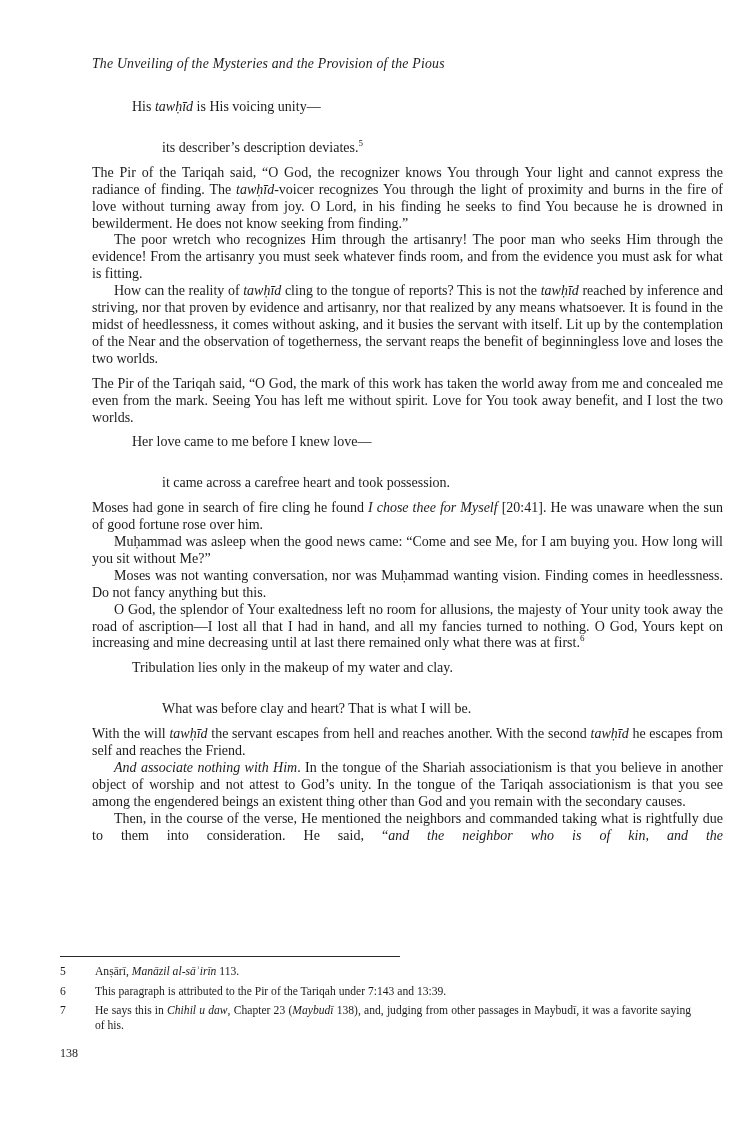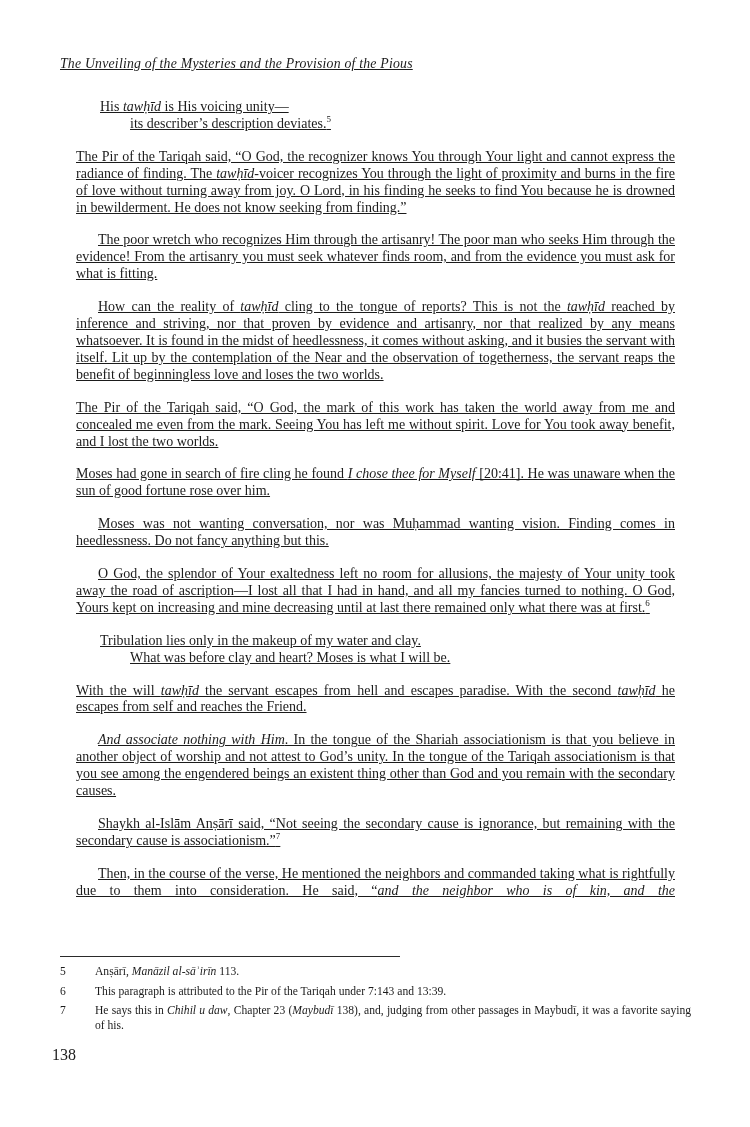--- a/index.html
+++ b/index.html
@@ -4,92 +4,96 @@
 <style>
   html,body{margin:0;padding:0;}
   body{
     width:750px;height:1127px;
     background:#ffffff;
     position:relative;
     font-family:"Liberation Serif", serif;
     color:#1b1b1b;
     -webkit-font-smoothing:antialiased;
   }
-  .page{position:absolute;inset:0;box-sizing:border-box;padding:56px 59px 0 60px;text-decoration:underline;}
+  .page{position:absolute;inset:0;box-sizing:border-box;padding:56px 59px 0 92px;}
   .running-header{
     font-style:italic;
     font-size:13.8px;
     letter-spacing:.2px;
     margin-bottom:27px;
   }
   .body-col{width:631px;}
   .para{
     font-size:14px;
     line-height:16.9px;
     text-align:justify;
-    margin:16px;
+    margin:0;
   }
   .para.indent{text-indent:22px;}
   .para.justify-last{text-align-last:justify;}
   .verse{
     margin:8px 0 8px 40px;
     font-size:14px;
     line-height:16.9px;
   }
-  .verse-line-2{margin-left:30px;}
+  .verse-line-2{margin-left:30px;margin-top:24px;}
   sup{font-size:9px;line-height:0;vertical-align:super;}
   .footnote-area{position:absolute;left:60px;top:956px;width:631px;}
   .footnote-rule{
     width:340px;height:0;
     border-top:1.4px solid #2a2a2a;
     margin-bottom:8px;
   }
   .footnote{
     display:flex;
     font-size:11.6px;
     line-height:14.6px;
     margin-bottom:5px;
     text-align:justify;
   }
   .fn-num{flex:0 0 35px;}
   .fn-text{flex:1 1 auto;}
   .page-number{
     position:absolute;
-    left:52px;top:1046px;
-    font-size:16px;
+    left:60px;top:1046px;
+    font-size:12px;
   }
   i{font-style:italic;}
 </style>
 </head>
 <body>
 
 <div class="page">
   <div class="running-header">The Unveiling of the Mysteries and the Provision of the Pious</div>
 
   <main class="body-col">
       <div class="verse">
         <div class="verse-line"><span>His </span><i>tawḥīd</i><span> is His voicing unity—</span></div>
         <div class="verse-line verse-line-2"><span>its describer’s description deviates.</span><sup>5</sup></div>
       </div>
       <p class="para"><span>The Pir of the Tariqah said, “O God, the recognizer knows You through Your light and cannot express the radiance of finding. The </span><i>tawḥīd</i><span>-voicer recognizes You through the light of proximity and burns in the fire of love without turning away from joy. O Lord, in his finding he seeks to find You because he is drowned in bewilderment. He does not know seeking from finding.”</span></p>
       <p class="para indent"><span>The poor wretch who recognizes Him through the artisanry! The poor man who seeks Him through the evidence! From the artisanry you must seek whatever finds room, and from the evidence you must ask for what is fitting.</span></p>
       <p class="para indent"><span>How can the reality of </span><i>tawḥīd</i><span> cling to the tongue of reports? This is not the </span><i>tawḥīd</i><span> reached by inference and striving, nor that proven by evidence and artisanry, nor that realized by any means whatsoever. It is found in the midst of heedlessness, it comes without asking, and it busies the servant with itself. Lit up by the contemplation of the Near and the observation of togetherness, the servant reaps the benefit of beginningless love and loses the two worlds.</span></p>
       <div class="verse">
       </div>
       <p class="para"><span>The Pir of the Tariqah said, “O God, the mark of this work has taken the world away from me and concealed me even from the mark. Seeing You has left me without spirit. Love for You took away benefit, and I lost the two worlds.</span></p>
+      <div class="verse">
+        <div class="verse-line"><span>Her love came to me before I knew love—</span></div>
+        <div class="verse-line verse-line-2"><span>it came across a carefree heart and took possession.</span></div>
+      </div>
       <p class="para"><span>Moses had gone in search of fire cling he found </span><i>I chose thee for Myself</i><span> [20:41]. He was unaware when the sun of good fortune rose over him.</span></p>
+      <p class="para indent"><span>Muḥammad was asleep when the good news came: “Come and see Me, for I am buying you. How long will you sit without Me?”</span></p>
       <p class="para indent"><span>Moses was not wanting conversation, nor was Muḥammad wanting vision. Finding comes in heedlessness. Do not fancy anything but this.</span></p>
       <p class="para indent"><span>O God, the splendor of Your exaltedness left no room for allusions, the majesty of Your unity took away the road of ascription—I lost all that I had in hand, and all my fancies turned to nothing. O God, Yours kept on increasing and mine decreasing until at last there remained only what there was at first.</span><sup>6</sup></p>
       <div class="verse">
         <div class="verse-line"><span>Tribulation lies only in the makeup of my water and clay.</span></div>
-        <div class="verse-line verse-line-2"><span>What was before clay and heart? Moses is what I will be.</span></div>
+        <div class="verse-line verse-line-2"><span>What was before clay and heart? That is what I will be.</span></div>
       </div>
-      <p class="para"><span>With the will </span><i>tawḥīd</i><span> the servant escapes from hell and escapes paradise. With the second </span><i>tawḥīd</i><span> he escapes from self and reaches the Friend.</span></p>
+      <p class="para"><span>With the will </span><i>tawḥīd</i><span> the servant escapes from hell and reaches another. With the second </span><i>tawḥīd</i><span> he escapes from self and reaches the Friend.</span></p>
       <p class="para indent"><i>And associate nothing with Him</i><span>. In the tongue of the Shariah associationism is that you believe in another object of worship and not attest to God’s unity. In the tongue of the Tariqah associationism is that you see among the engendered beings an existent thing other than God and you remain with the secondary causes.</span></p>
-      <p class="para indent"><span>Shaykh al-Islām Anṣārī said, “Not seeing the secondary cause is ignorance, but remaining with the secondary cause is associationism.”</span><sup>7</sup></p>
       <p class="para indent justify-last"><span>Then, in the course of the verse, He mentioned the neighbors and commanded taking what is rightfully due to them into consideration. He said, “</span><i>and the neighbor who is of kin, and the</i></p>
     </main>
 
   <div class="footnote-area">
     <div class="footnote-rule"></div>
     <div>
         <div class="footnote">
           <span class="fn-num">5</span>
           <span class="fn-text"><span>Anṣārī, </span><i>Manāzil al-sāʾirīn</i><span> 113.</span></span>
         </div>

